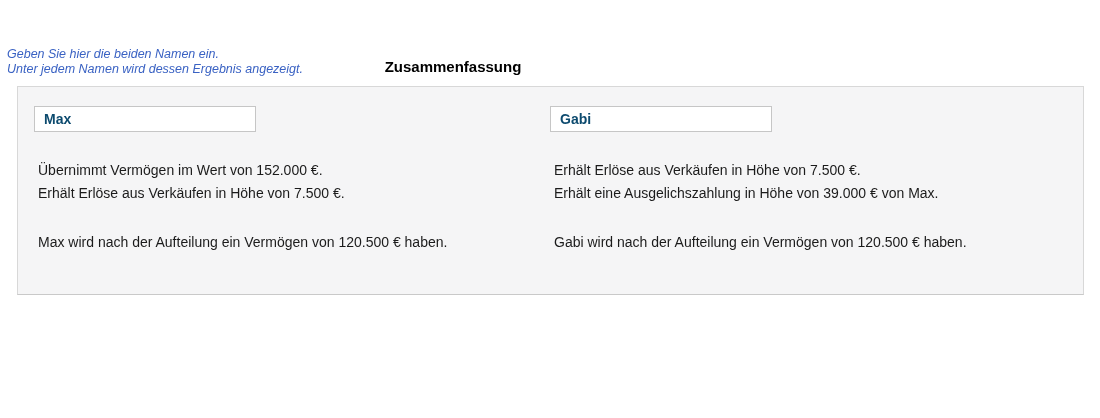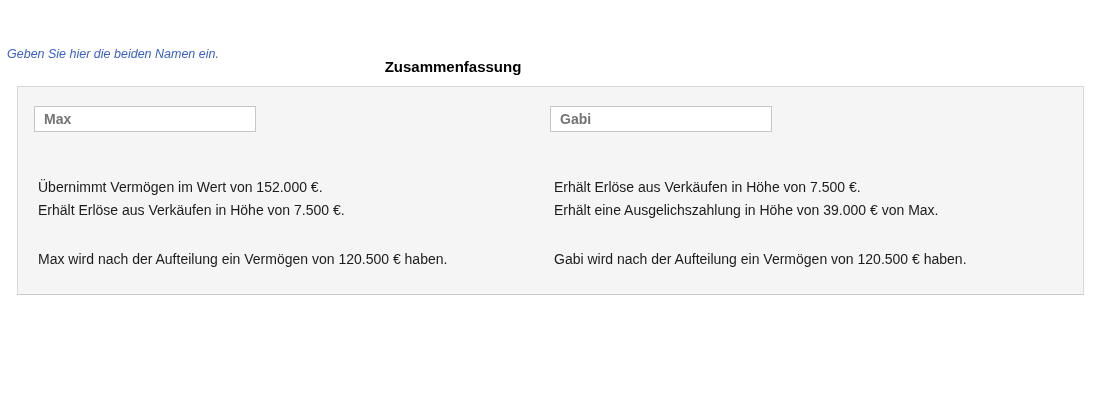--- a/index.html
+++ b/index.html
@@ -45,42 +45,43 @@
   .col-right { left: 532px; width: 528px; }
 
   .name-input {
     display: block;
     width: 222px; height: 26px;
     background: #ffffff;
     border: 1px solid var(--input-border);
     padding: 0 8px 0 9px;
     font-family: "Liberation Sans", "DejaVu Sans", sans-serif;
     font-size: 14px; font-weight: bold;
-    color: #737373;
+    color: #0c4a6e;
     outline: none;
     border-radius: 0;
   }
 
   .lines {
-    margin-top: 44px;
+    margin-top: 27px;
     padding-left: 4px;
     font-size: 14px;
     line-height: 23px;
     color: var(--text-color);
   }
 
   .result-line { margin-top: 26px; }
 </style>
 </head>
 <body>
 
 <div class="page">
 
   <div class="helper">
     <div>Geben Sie hier die beiden Namen ein.</div>
+    <div>Unter jedem Namen wird dessen Ergebnis angezeigt.</div>
   </div>
 
   <div class="title">Zusammenfassung</div>
 
   <div class="panel">
 
     <div class="col col-left">
       <input type="text" class="name-input" value="Max" style="">
       <div class="lines">
         <div>Übernimmt Vermögen im Wert von 152.000 €.</div>

